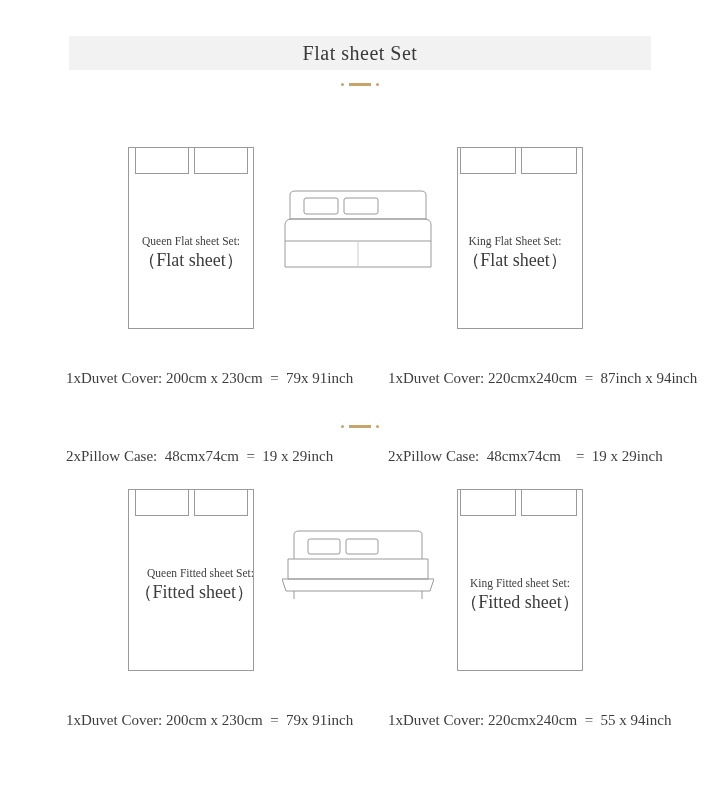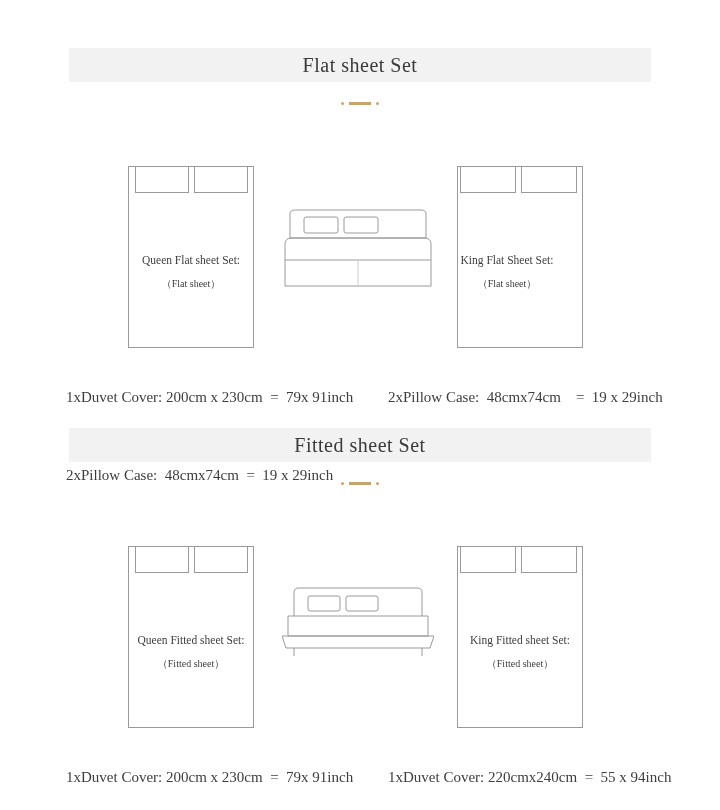--- a/index.html
+++ b/index.html
@@ -18,21 +18,21 @@
     position: relative;
     width: 720px;
     height: 810px;
     background: #ffffff;
   }
 
   
   .section-head {
     position: relative;
     width: 582px;
-    margin: 16px auto;
+    margin: 4px auto;
     height: 34px;
     background: #f2f2f2;
     display: flex;
     align-items: center;
     justify-content: center;
   }
   .section-head .title {
     font-family: "Liberation Serif", serif;
     font-size: 20px;
     font-weight: 400;
@@ -82,21 +82,21 @@
   }
   .sheet-label {
     position: absolute;
     left: 0;
     right: 0;
     text-align: center;
     font-family: "Liberation Serif", serif;
     color: #3d3d3d;
   }
   .sheet-label .l1 { font-size: 11.5px; display:block; }
-  .sheet-label .l2 { font-size: 10px; display:block; margin-top: 11px; }
+  .sheet-label .l2 { font-size: 18px; display:block; margin-top: 1px; }
 
   
   .specs {
     position: relative;
     width: 720px;
     height: 86px;
   }
   .spec-col {
     position: absolute;
     font-family: "Liberation Serif", serif;
@@ -154,54 +154,52 @@
           <path d="M3 74 L3 100 M149 74 L149 100" fill="none" stroke="#9a9a9a" stroke-width="1"></path>
           <path d="M3 100 L149 100" fill="none" stroke="#9a9a9a" stroke-width="1"></path>
 
           <path d="M76 74 L76 100" fill="none" stroke="#cccccc" stroke-width="1"></path>
         </svg>
       </div>
 
       <div class="sheet-box" style="left:457px; top:58px; width:126px; height:182px;"></div>
       <div class="pillow" style="left:460px; top:58px; width:56px; height:27px;"></div>
       <div class="pillow" style="left:521px; top:58px; width:56px; height:27px;"></div>
-      <div class="sheet-label" style="left:444px; width:126px; top:146px;">
+      <div class="sheet-label" style="left:432px; width:126px; top:146px;padding-left:20px;">
         <span class="l1">King Flat Sheet Set:</span>
         <span class="l2">（Flat sheet）</span>
       </div>
     </div>
 
     <div class="specs">
       <div class="spec-col" style="left:66px; top:16px;">
         <div>1xDuvet Cover: 200cm x 230cm  =  79x 91inch</div>
         <div>2xPillow Case:  48cmx74cm  =  19 x 29inch</div>
       </div>
       <div class="spec-col" style="left:388px; top:16px;">
+        <div>1xDuvet Cover: 220cmx240cm  =  87inch x 94inch</div>
         <div>2xPillow Case:  48cmx74cm    =  19 x 29inch</div>
       </div>
     </div>
   </div>
 
   <div style="position:absolute; left:0; top:412px; width:720px;">
 
-    <div class="section-head">
-      <span class="title">Fitted sheet Set</span>
-    </div>
     <div class="divider">
       <span class="dot"></span>
       <span class="bar"></span>
       <span class="dot"></span>
     </div>
 
     <div class="diagram-row">
 
       <div class="sheet-box" style="left:128px; top:58px; width:126px; height:182px;"></div>
       <div class="pillow" style="left:135px; top:58px; width:54px; height:27px;"></div>
       <div class="pillow" style="left:194px; top:58px; width:54px; height:27px;"></div>
-      <div class="sheet-label" style="left:128px; width:126px; top:146px;">
+      <div class="sheet-label" style="left:128px; width:126px; top:136px;text-align:right;">
         <span class="l1">Queen Fitted sheet Set:</span>
         <span class="l2">（Fitted sheet）</span>
       </div>
 
       <div class="bed" style="left:282px; top:78px;">
         <svg width="152" height="110" viewBox="0 0 152 110">
 
           <path d="M12 50 L12 26 Q12 22 17 22 L135 22 Q140 22 140 26 L140 50" fill="none" stroke="#9a9a9a" stroke-width="1"></path>
 
           <rect x="26" y="30" width="32" height="15" rx="2" fill="none" stroke="#9a9a9a" stroke-width="1"></rect>

